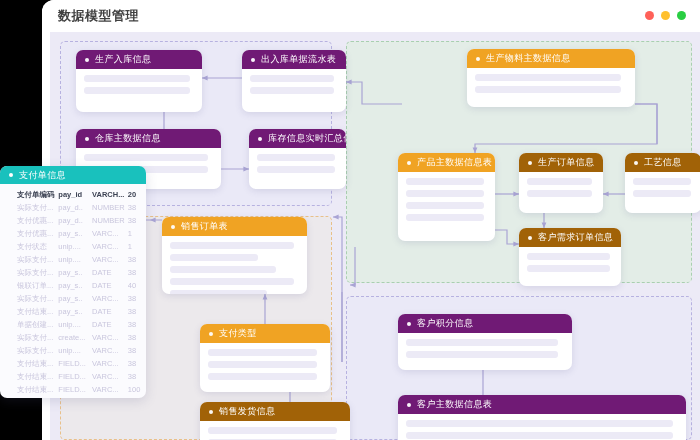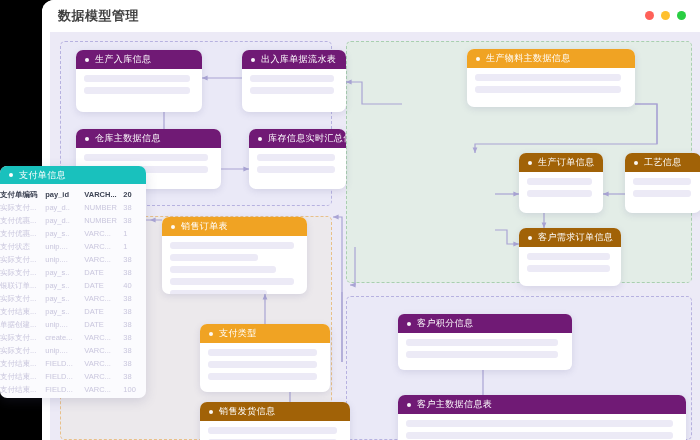--- a/index.html
+++ b/index.html
@@ -76,21 +76,21 @@
     height:18px;display:flex;align-items:center;padding:0 9px;
     background:#19c1bd;color:#ffffff;font-size:9px;letter-spacing:.4px;
   }
   .detail-head .bullet{width:4px;height:4px;border-radius:50%;background:#fff;margin-right:6px;}
   .detail-table{width:100%;border-collapse:collapse;margin-top:4px;}
   .detail-table td{
     font-size:7.5px;color:#c9c6dd;padding:1.5px 0;white-space:nowrap;
     overflow:hidden;
   }
   .detail-table tr:first-child td{color:#3d4354;font-weight:bold;}
-  .detail-table td.c-name{width:44px;padding-left:0;}
+  .detail-table td.c-name{width:44px;padding-left:17px;}
   .detail-table td.c-field{width:38px;}
   .detail-table td.c-type{width:38px;}
   .detail-table td.c-len{width:22px;}
 </style>
 </head>
 <body>
 
 <div id="root">
   <div class="window">
 
@@ -205,20 +205,32 @@
         <div class="node-head head-orange">
           <span class="bullet"></span>
           <span>生产物料主数据信息</span>
         </div>
         <div class="node-body">
           <div class="bar" style="width:96%"></div>
             <div class="bar" style="width:96%"></div>
         </div>
       </div>
 
+      <div class="node" style="left:348px;top:121px;width:97px;height:88px;">
+        <div class="node-head head-orange">
+          <span class="bullet"></span>
+          <span>产品主数据信息表</span>
+        </div>
+        <div class="node-body">
+          <div class="bar" style="width:96%"></div>
+            <div class="bar" style="width:96%"></div>
+          <div class="bar" style="width:96%"></div>
+            <div class="bar" style="width:96%"></div>
+        </div>
+      </div>
 
       <div class="node" style="left:469px;top:121px;width:84px;height:60px;">
         <div class="node-head head-teal">
           <span class="bullet"></span>
           <span>生产订单信息</span>
         </div>
         <div class="node-body">
           <div class="bar" style="width:96%"></div>
             <div class="bar" style="width:96%"></div>
         </div>
@@ -276,21 +288,21 @@
         <div class="node-head head-teal">
           <span class="bullet"></span>
           <span>销售发货信息</span>
         </div>
         <div class="node-body">
           <div class="bar" style="width:96%"></div>
             <div class="bar" style="width:96%"></div>
         </div>
       </div>
 
-      <div class="node" style="left:348px;top:282px;width:174px;height:56px;border-radius:6px;">
+      <div class="node" style="left:348px;top:282px;width:174px;height:56px;">
         <div class="node-head head-blue">
           <span class="bullet"></span>
           <span>客户积分信息</span>
         </div>
         <div class="node-body">
           <div class="bar" style="width:96%"></div>
             <div class="bar" style="width:96%"></div>
         </div>
       </div>
 

